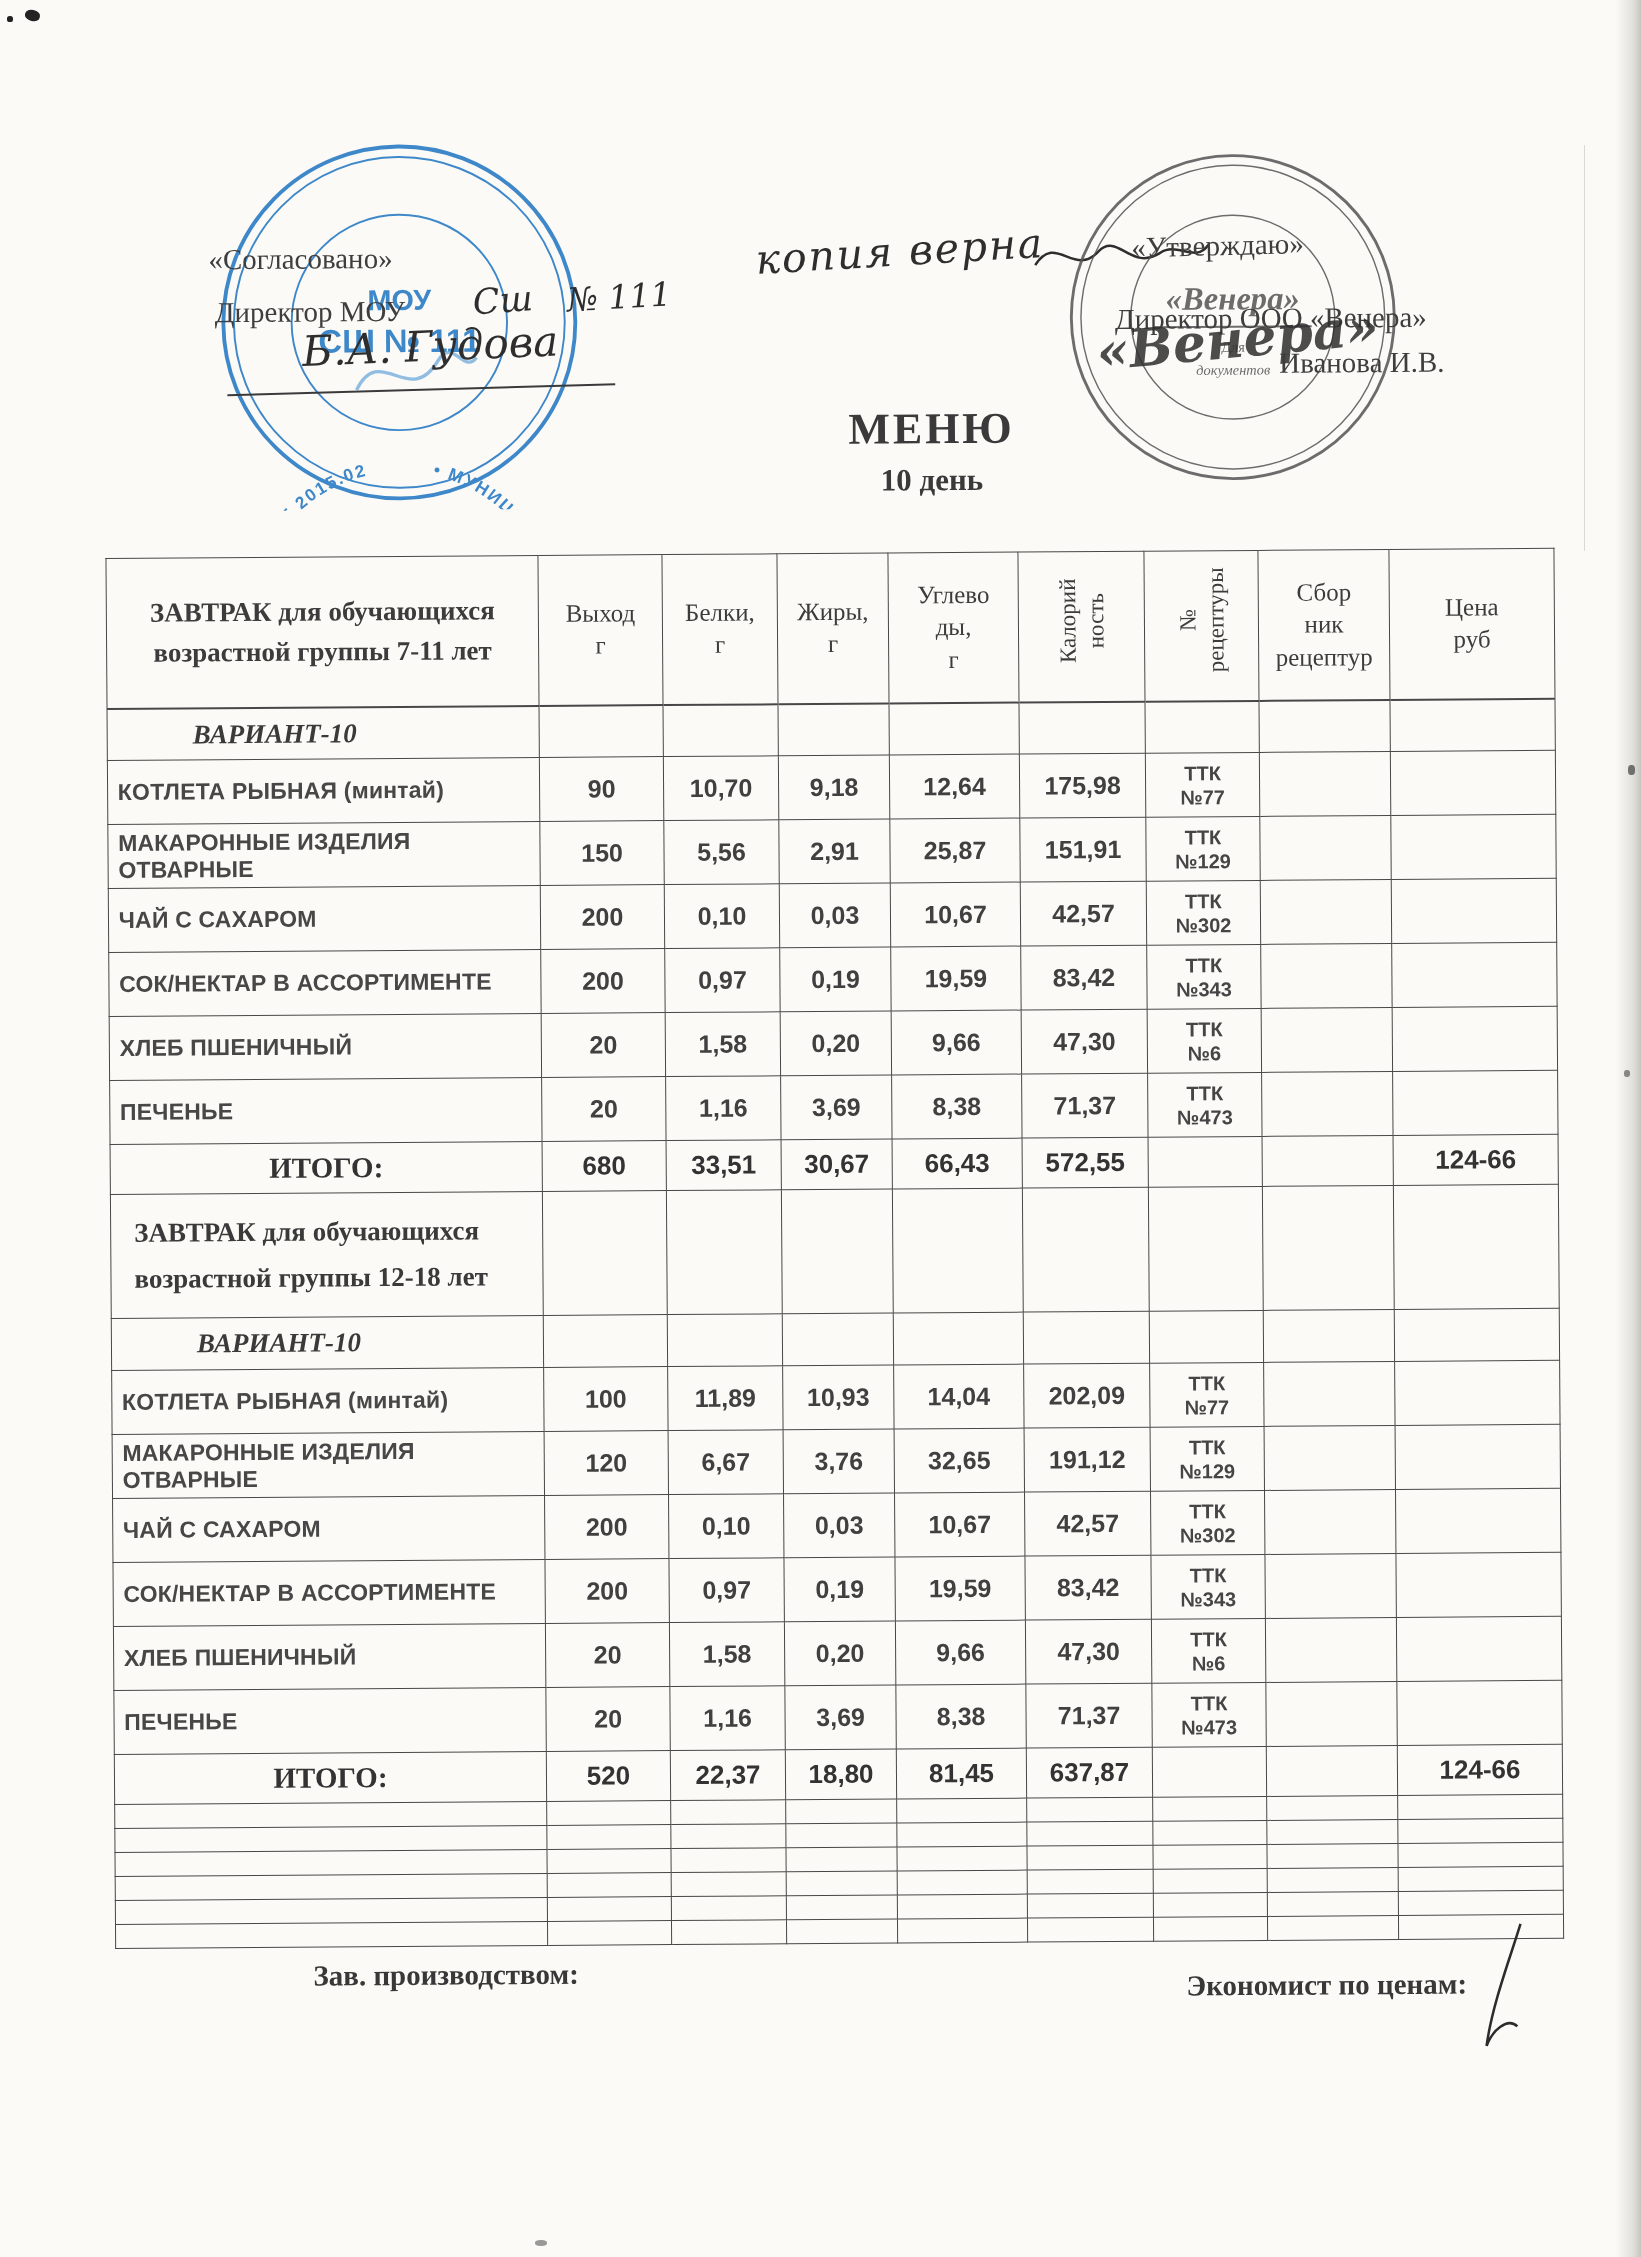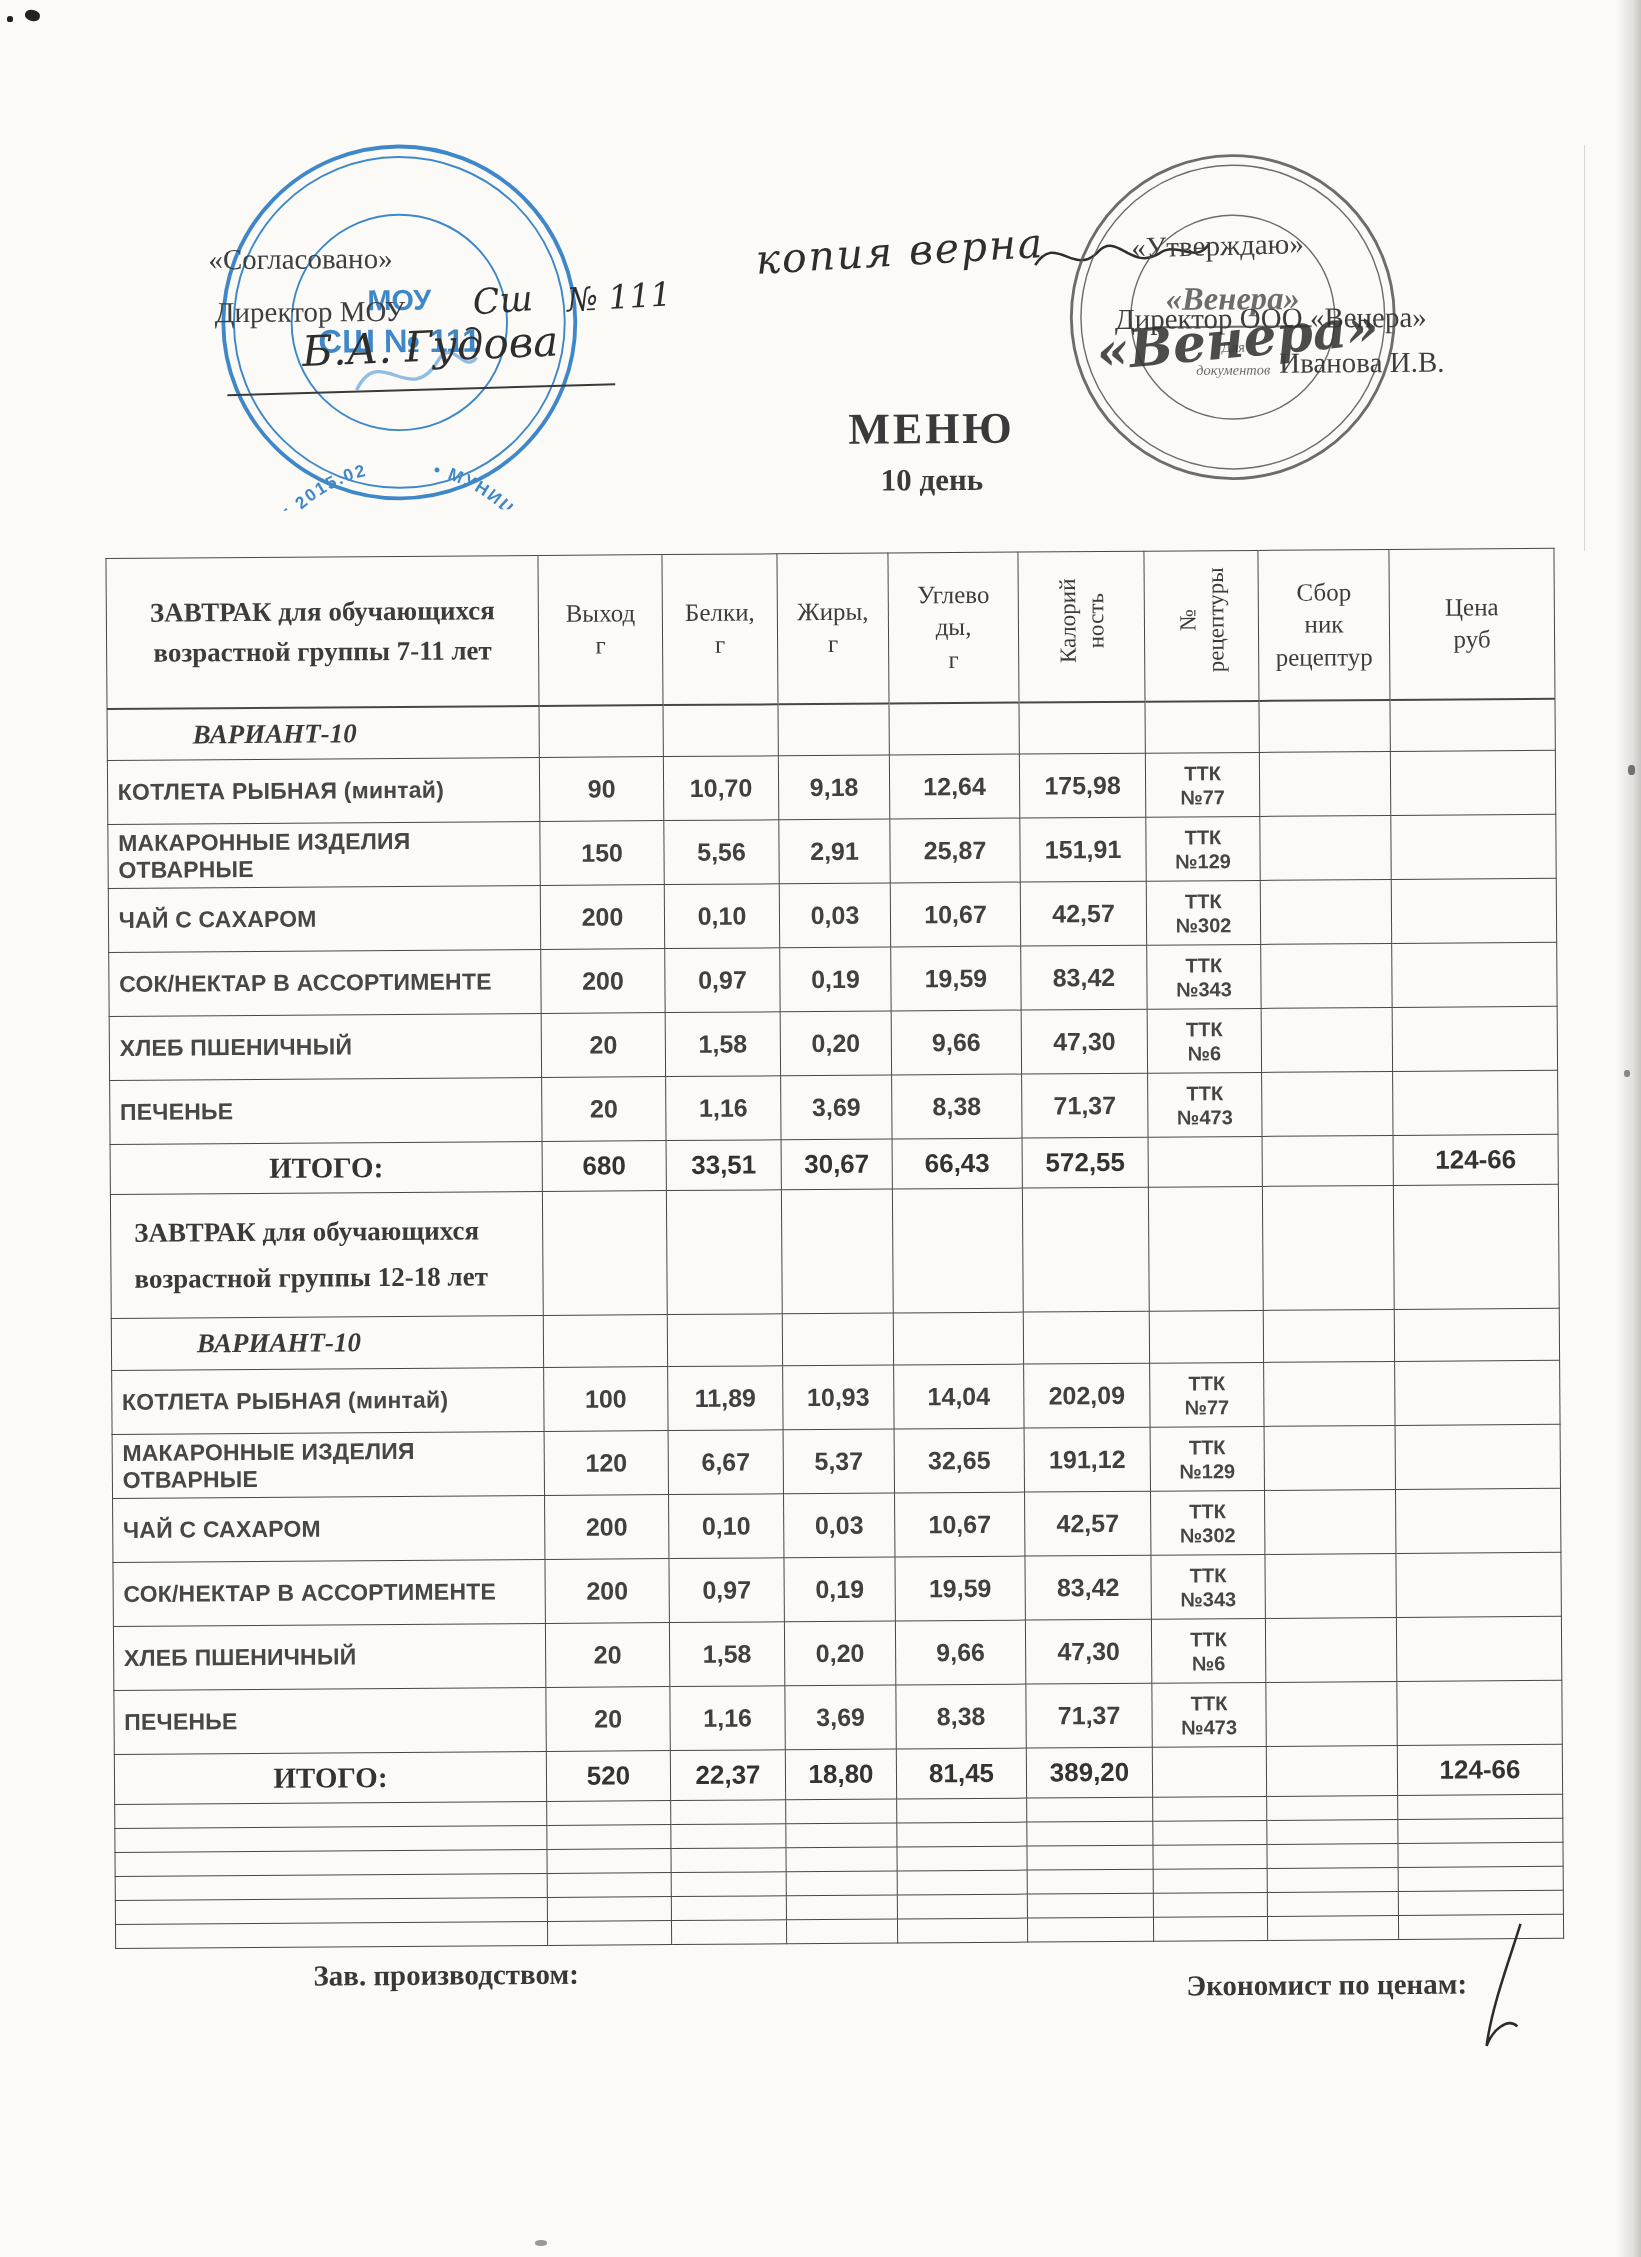--- a/index.html
+++ b/index.html
@@ -310,21 +310,21 @@
               <td class="c-num">202,09</td>
               <td class="c-ttk pre">ТТК
 №77</td>
               <td class="c-blank"></td>
               <td class="c-num strong"></td>
             </tr>
             <tr class="row-dish">
               <td class="c-name">МАКАРОННЫЕ ИЗДЕЛИЯ ОТВАРНЫЕ</td>
               <td class="c-num">120</td>
               <td class="c-num">6,67</td>
-              <td class="c-num">5,37</td>
+              <td class="c-num">3,76</td>
               <td class="c-num">32,65</td>
               <td class="c-num">191,12</td>
               <td class="c-ttk pre">ТТК
 №129</td>
               <td class="c-blank"></td>
               <td class="c-num strong"></td>
             </tr>
             <tr class="row-dish">
               <td class="c-name">ЧАЙ С САХАРОМ</td>
               <td class="c-num">200</td>
@@ -372,21 +372,21 @@
 №473</td>
               <td class="c-blank"></td>
               <td class="c-num strong"></td>
             </tr>
             <tr class="row-total">
               <td class="c-total-label">ИТОГО:</td>
               <td class="c-num strong">520</td>
               <td class="c-num strong">22,37</td>
               <td class="c-num strong">18,80</td>
               <td class="c-num strong">81,45</td>
-              <td class="c-num strong">389,20</td>
+              <td class="c-num strong">637,87</td>
               <td class="c-ttk pre"></td>
               <td class="c-blank"></td>
               <td class="c-num strong">124-66</td>
             </tr>
             <tr class="row-empty">
               <td class="c-blank"></td>
               <td class="c-blank"></td>
               <td class="c-blank"></td>
               <td class="c-blank"></td>
               <td class="c-blank"></td>

